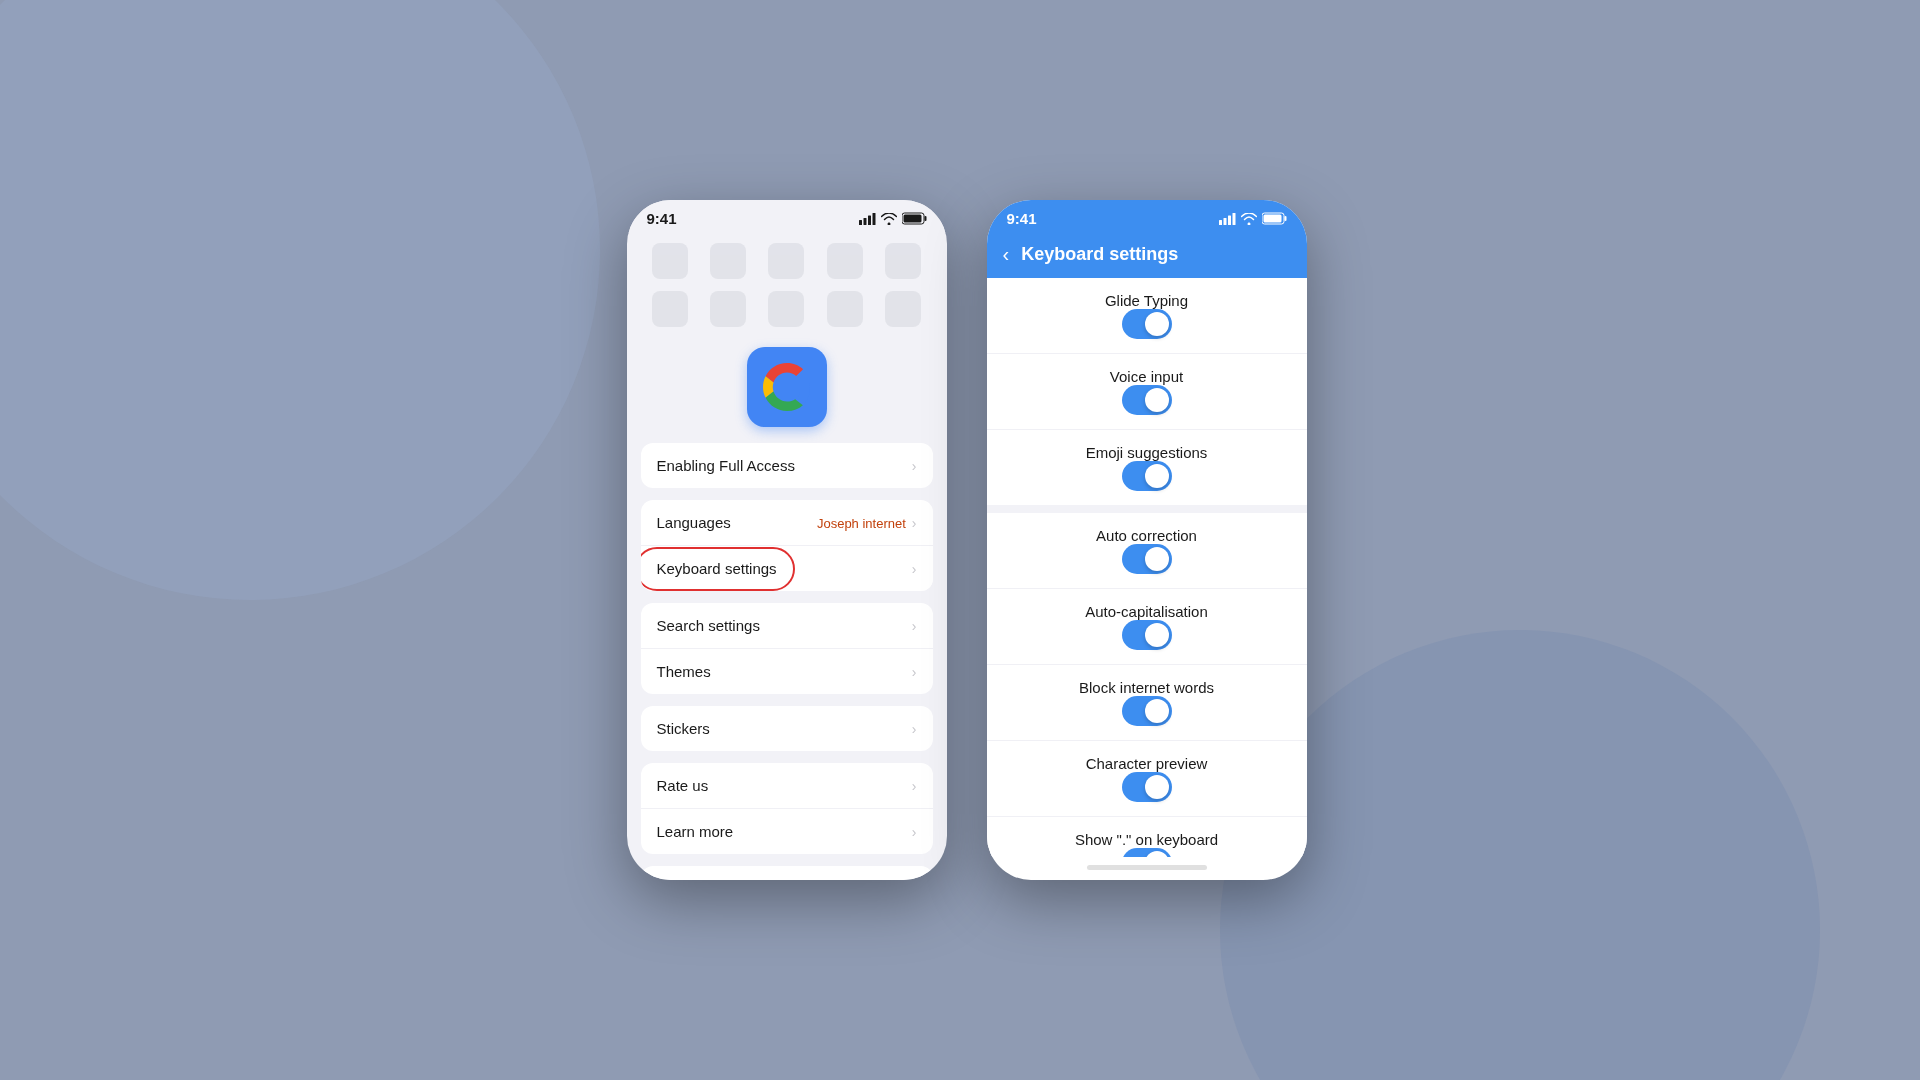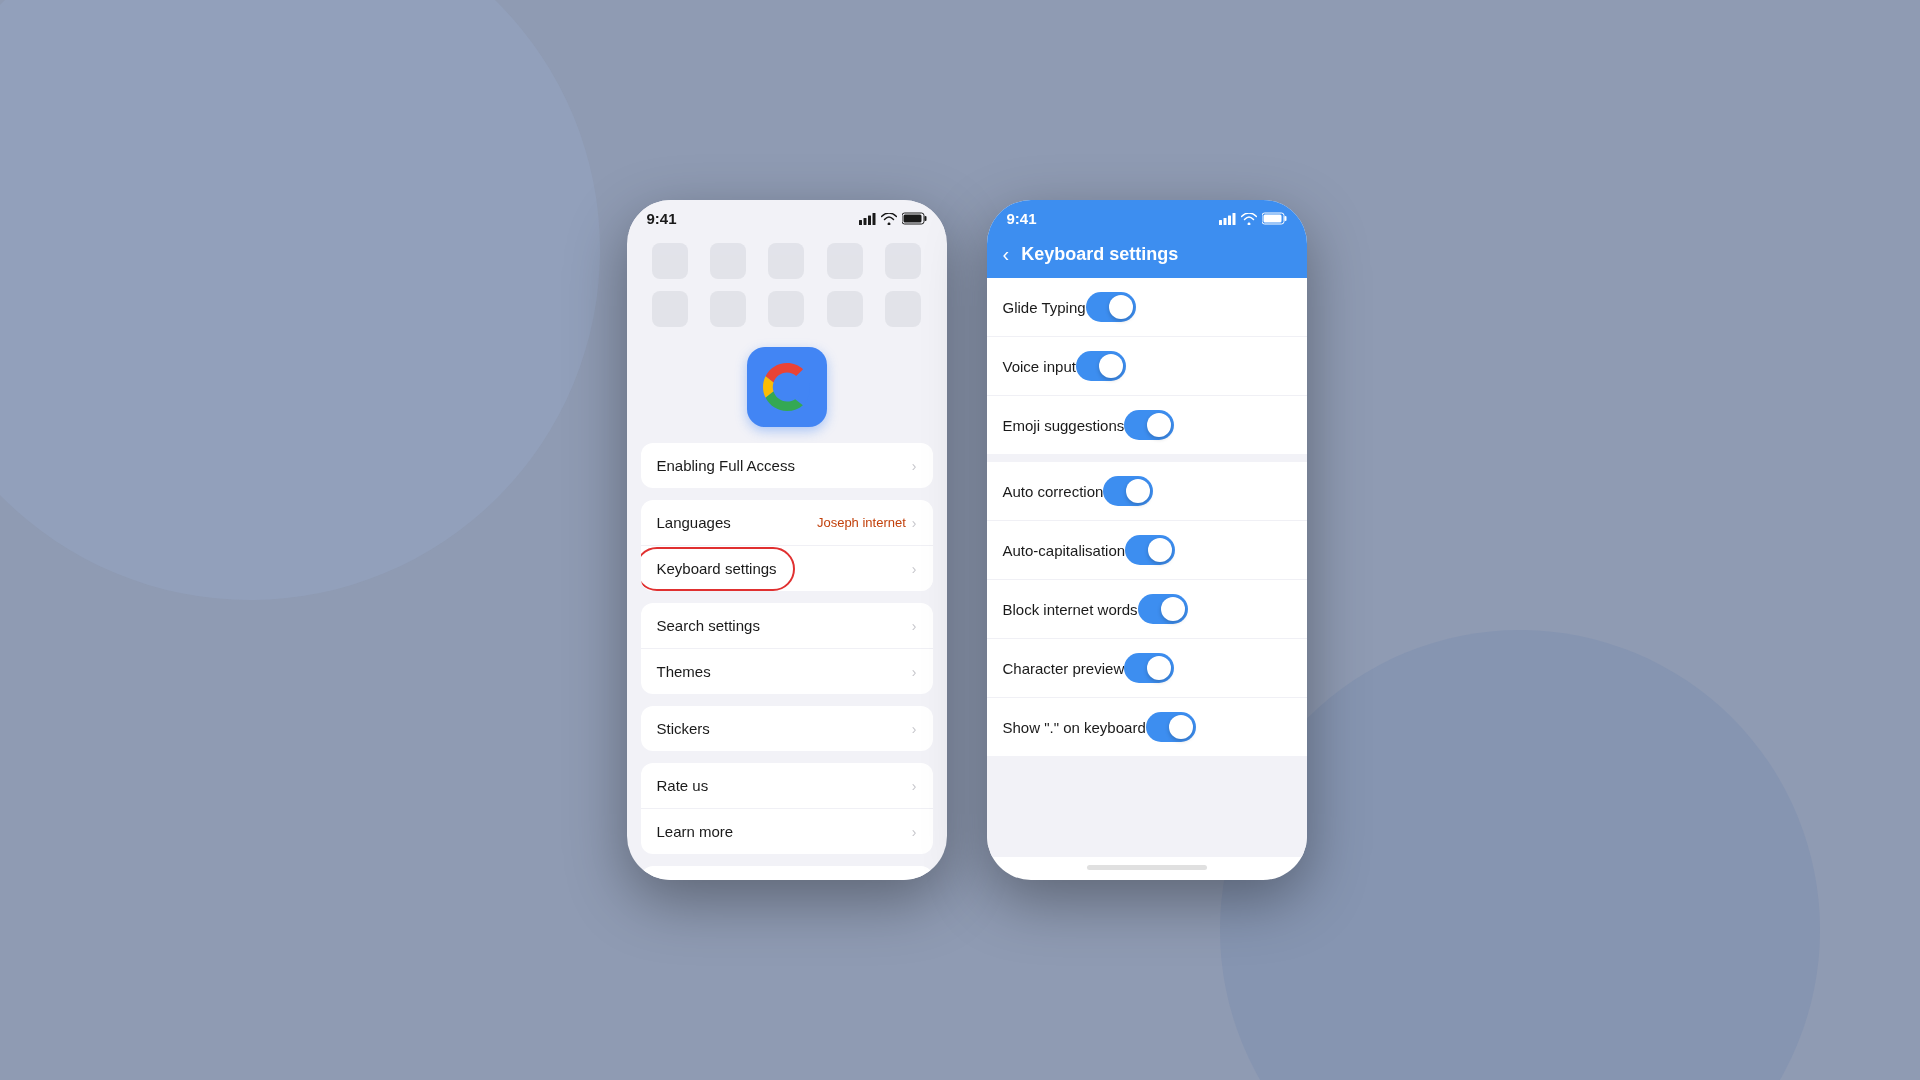--- a/index.html
+++ b/index.html
@@ -133,21 +133,21 @@
 
     .menu-section {
       background: #fff;
       border-radius: 12px;
       overflow: hidden;
       margin-bottom: 10px;
     }
 
     .menu-item {
       display: flex;
-      align-items: center;
+      align-items: flex-end;
       justify-content: space-between;
       padding: 14px 16px;
       border-bottom: 1px solid #f0f0f5;
       cursor: pointer;
       position: relative;
     }
 
     .menu-item:last-child { border-bottom: none; }
 
     .menu-item-label {
@@ -235,20 +235,21 @@
     .settings-group {
       background: #fff;
       margin-bottom: 8px;
     }
 
     .settings-item {
       display: flex;
       align-items: center;
       padding: 14px 16px;
       border-bottom: 1px solid #f0f0f5;
+      flex-direction: column;
     }
 
     .settings-item:last-child { border-bottom: none; }
 
     .settings-item-label {
       font-size: 15px;
       color: #1a1a1a;
     }
 
     

